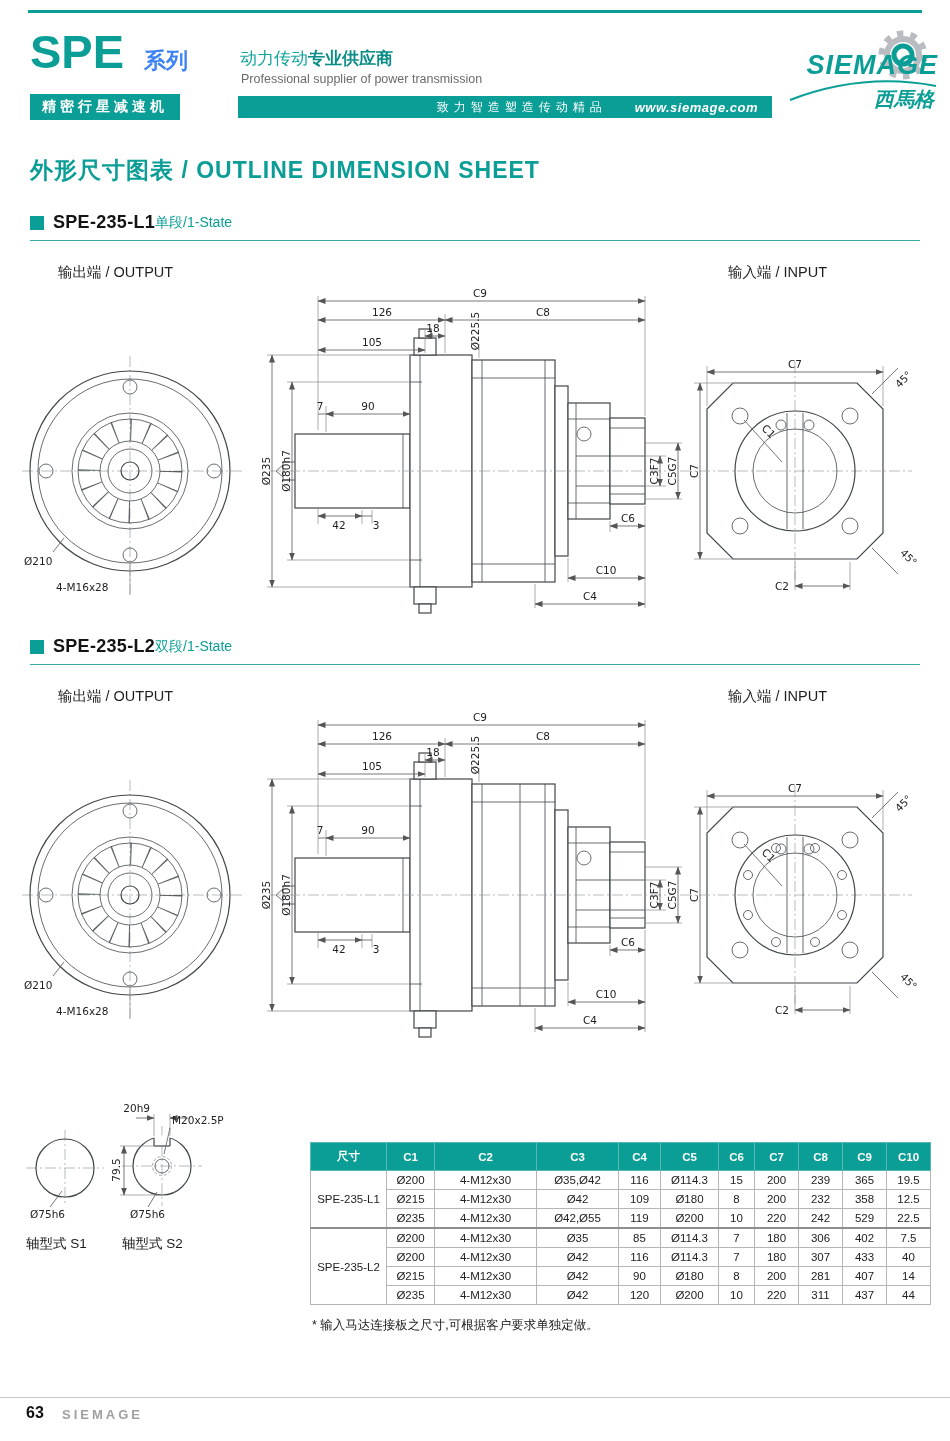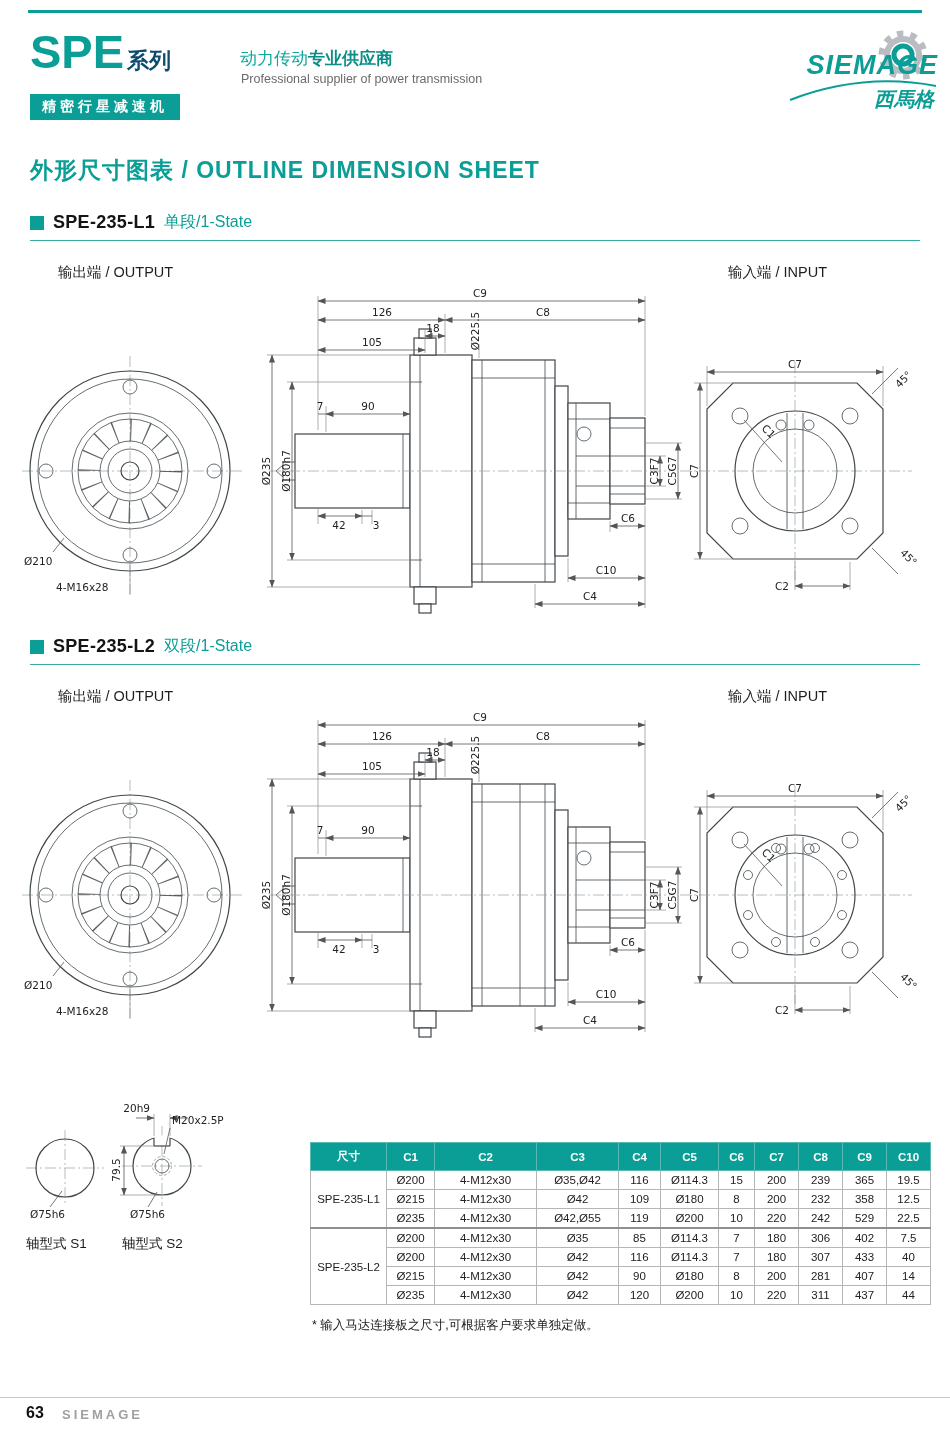--- a/index.html
+++ b/index.html
@@ -4,42 +4,42 @@
 <style>
   :root{ --teal:#0a9e96; --ink:#1c1c1c; --dl:#40474b; }
   *{margin:0;padding:0;box-sizing:border-box}
   body{background:#fff;font-family:"Liberation Sans","DejaVu Sans",sans-serif;color:var(--ink)}
   .page{position:relative;width:950px;height:1441px;background:#fff;overflow:hidden}
 
   
   #topline{position:absolute;left:28px;top:10px;width:894px;height:3px;background:var(--teal)}
   #brand{position:absolute;left:30px;top:28px;line-height:1}
   #brand .spe{font-size:47px;font-weight:bold;color:var(--teal)}
-  #brand .series{font-size:22px;font-weight:bold;color:#0c4a6e;margin-left:3px}
+  #brand .series{font-size:22px;font-weight:bold;color:#3b82f6;margin-left:20px}
   #badge{position:absolute;left:30px;top:94px;background:var(--teal);color:#fff;font-size:14px;font-weight:bold;padding:4px 12px;letter-spacing:4px}
   #slogan{position:absolute;left:240px;top:47px;font-size:17px}
   #slogan .z1{color:#11a59c}
   #slogan .z2{font-weight:bold;color:#0a8d86}
   #slogan-en{position:absolute;left:241px;top:72px;font-size:12.5px;color:#6b6b6b}
   #tealbar{position:absolute;left:238px;top:96px;width:534px;height:22px;background:var(--teal);display:flex;align-items:center;justify-content:flex-end;gap:28px;padding-right:14px}
   #tealbar .bar-zh{color:#fff;font-size:12px;letter-spacing:5px}
   #tealbar .bar-url{color:#fff;font-size:13px;font-weight:bold;font-style:italic;letter-spacing:.5px}
   #logo{position:absolute;left:780px;top:24px;width:158px;height:96px}
   #logo .gear{position:absolute;right:4px;top:0}
   #logo .lt{position:absolute;right:0;top:26px;font-size:27px;font-weight:bold;font-style:italic;color:var(--teal);letter-spacing:1px;z-index:2}
   #logo .swoosh{position:absolute;right:0;top:50px;z-index:1}
   #logo .ls{position:absolute;right:4px;top:62px;font-size:20px;font-weight:bold;font-style:italic;color:var(--teal);z-index:2}
 
   #main-title{position:absolute;left:30px;top:155px;font-size:23px;font-weight:bold;color:var(--teal);letter-spacing:1px}
 
   .sec{position:absolute;left:30px;width:890px;border-bottom:1px solid #35aca4;padding-bottom:7px;display:flex;align-items:center}
   #sec1{top:212px} #sec2{top:636px} #sec3{top:1057px}
   .sq{width:14px;height:14px;background:var(--teal);margin-right:9px;flex:none}
   .sec-model{font-size:18px;font-weight:bold;color:#141414;letter-spacing:.3px}
-  .sec-state{font-size:16px;color:var(--teal);margin-left:9px}
+  .sec-state{font-size:14px;color:var(--teal);}
   .sec3-en{font-size:17px;font-weight:bold;color:#141414;margin-left:8px}
 
   .view-label{position:absolute;font-size:14.5px;color:#1f1f1f}
   #lbl-out1{left:58px;top:263px} #lbl-in1{left:728px;top:263px}
   #lbl-out2{left:58px;top:687px} #lbl-in2{left:728px;top:687px}
 
   #svg1{position:absolute;left:20px;top:286px}
   #svg2{position:absolute;left:20px;top:710px}
   #svg3{position:absolute;left:20px;top:1088px}
 
@@ -80,20 +80,24 @@
     <span class="spe">SPE</span><span class="series">系列</span>
   </div>
 
   <div id="badge">精密行星减速机</div>
 
   <div id="slogan">
     <span class="z1">动力传动</span><span class="z2">专业供应商</span>
   </div>
   <div id="slogan-en">Professional supplier of power transmission</div>
 
+  <div id="tealbar">
+    <span class="bar-zh">致力智造塑造传动精品</span>
+    <span class="bar-url">www.siemage.com</span>
+  </div>
 
   <div id="logo">
     <svg class="gear" width="62" height="62" viewBox="0 0 62 62">
       <circle cx="31" cy="31" r="20" fill="none" stroke="#b9bdc1" stroke-width="9" stroke-dasharray="6 6.57"></circle>
       <circle cx="31" cy="31" r="16" fill="none" stroke="#b9bdc1" stroke-width="6"></circle>
       <circle cx="31" cy="31" r="9" fill="none" stroke="#0a9e96" stroke-width="5"></circle>
     </svg>
     <svg class="swoosh" width="150" height="30" viewBox="0 0 150 30">
       <path d="M2,26 Q75,-2 148,12" fill="none" stroke="#0a9e96" stroke-width="2"></path>
     </svg>

